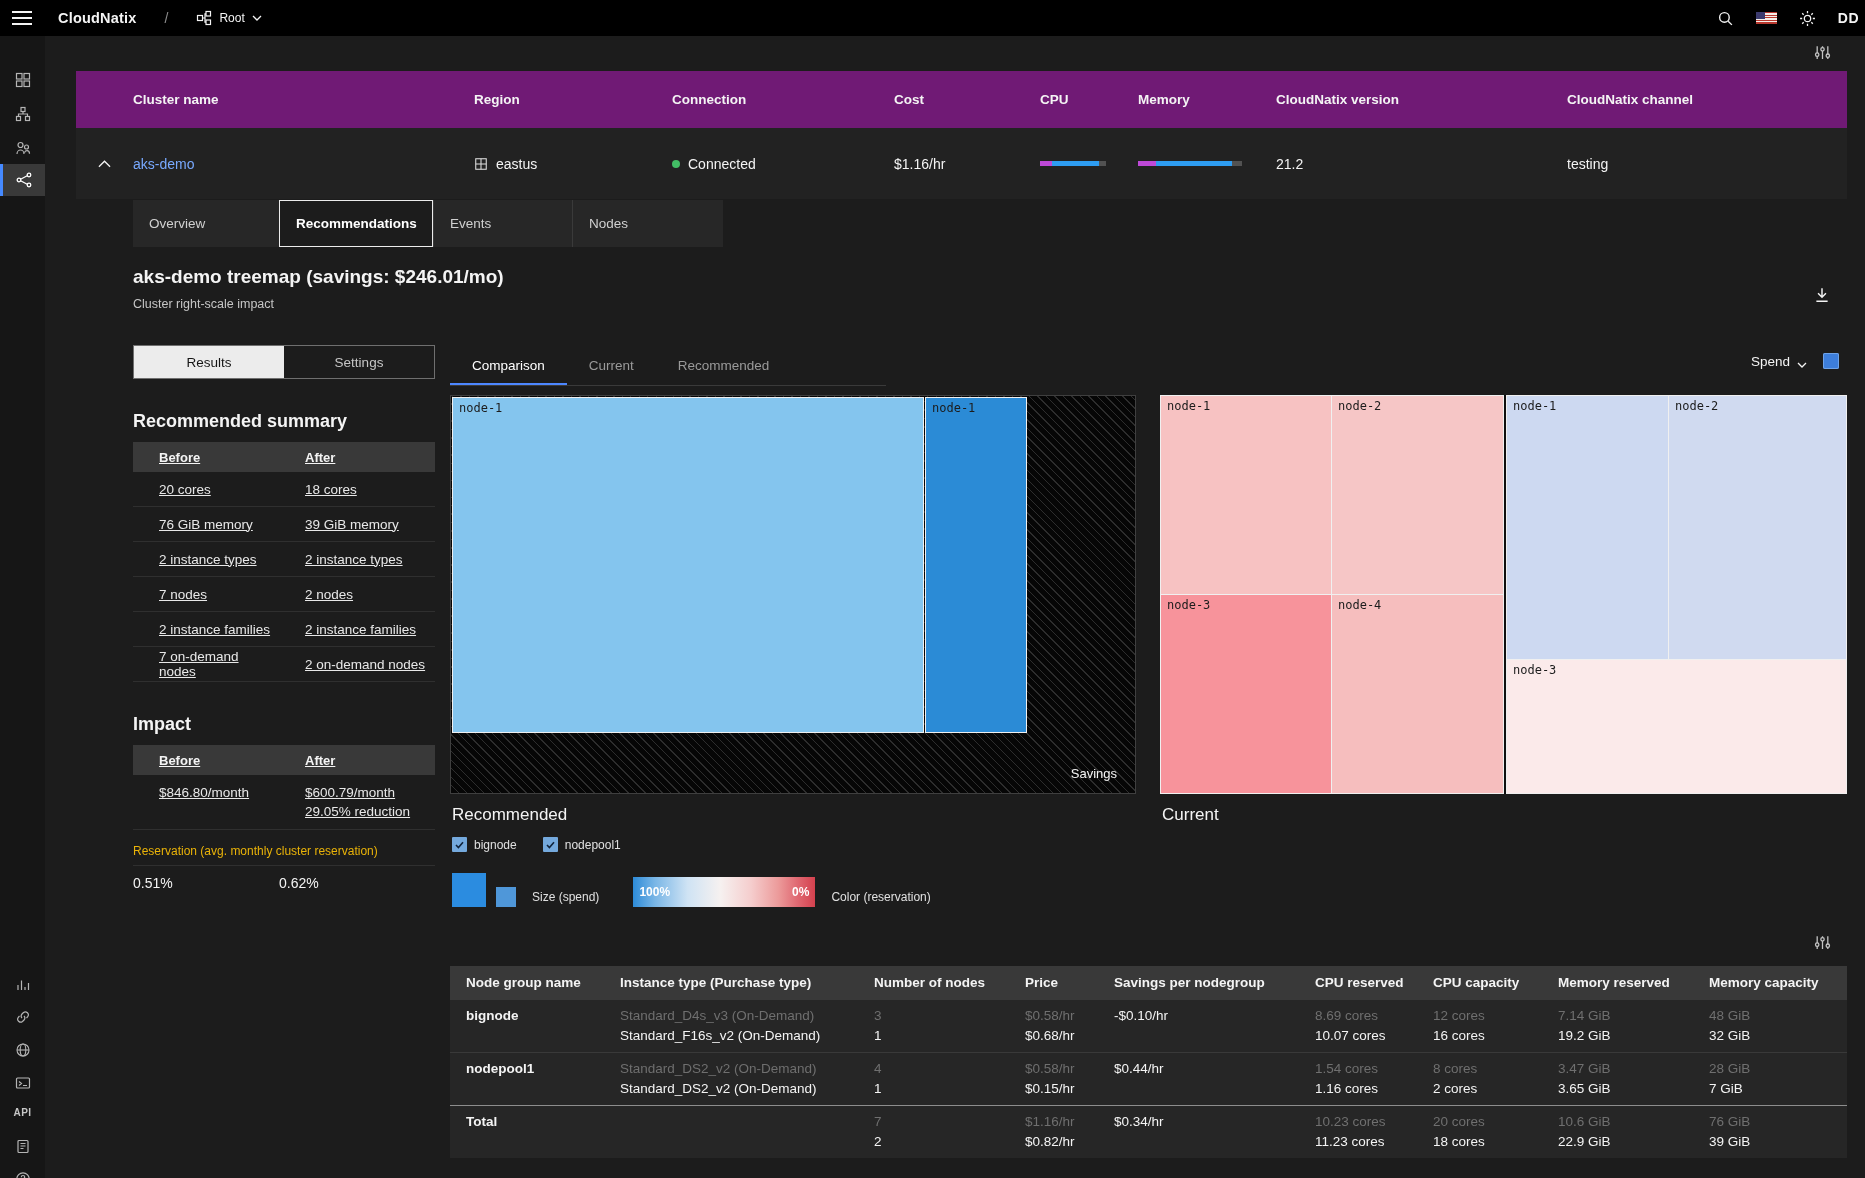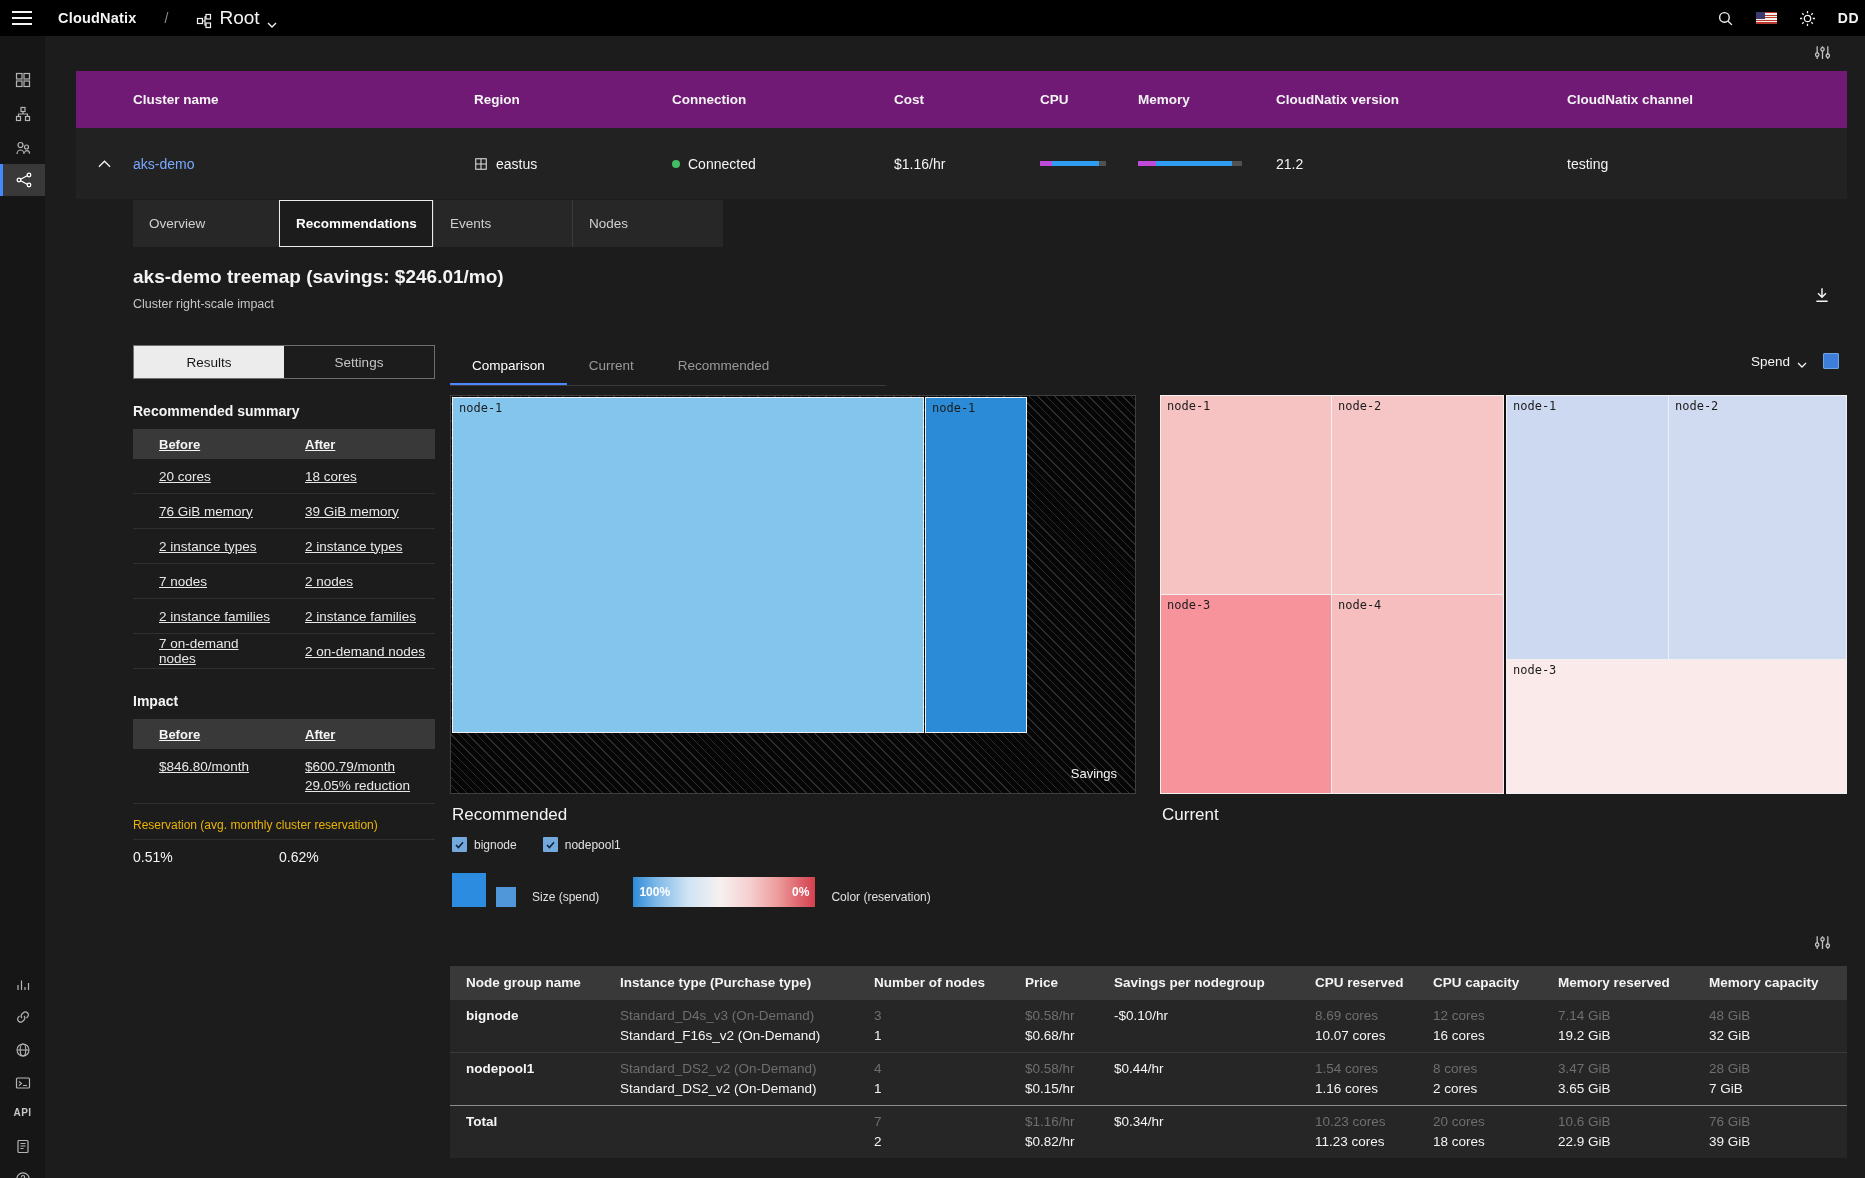--- a/index.html
+++ b/index.html
@@ -10,21 +10,21 @@
   svg { display:block; }
 
   
   .topbar { position:absolute; left:0; top:0; width:1865px; height:36px; background:#000;
             display:flex; align-items:center; justify-content:space-between; z-index:10; }
   .tb-left { display:flex; align-items:center; gap:26px; padding-left:12px; }
   .hamburger { width:20px; height:14px; display:flex; flex-direction:column; justify-content:space-between; cursor:pointer; }
   .hamburger i { display:block; height:2px; background:#f4f4f4; }
   .brand { font-weight:bold; font-size:14.5px; letter-spacing:.2px; }
   .crumb-sep { color:#8d8d8d; font-size:14px; padding:0 2px; }
-  .org-chip { display:flex; align-items:flex-end; gap:7px; font-size:19px; cursor:pointer; }
+  .org-chip { display:flex; align-items:center; gap:7px; font-size:12px; cursor:pointer; }
   .tb-right { display:flex; align-items:center; gap:22px; padding-right:6px; }
   .flag { width:21px; height:12px; position:relative; display:inline-block;
           background:repeating-linear-gradient(180deg,#b8392f 0 1.3px,#f5f0ea 1.3px 2.6px); }
   .flag .canton { position:absolute; left:0; top:0; width:9px; height:6.5px; background:#3c3b6e; }
   .avatar { font-weight:bold; font-size:14px; letter-spacing:.5px; }
 
   
   .sidebar { position:absolute; left:0; top:36px; width:45px; height:1142px; background:#161616; z-index:9; }
   .side-item { position:absolute; left:0; width:45px; height:32px; display:flex; align-items:center; justify-content:center; cursor:pointer; }
   .side-item.active { background:#393939; border-left:3px solid #4589ff; }
@@ -54,21 +54,21 @@
   .dtab.selected { background:#1c1c1c; border:1.5px solid #ececec; color:#ffffff; font-weight:bold; }
 
   .page-title { font-size:19px; font-weight:600; }
   .page-subtitle { font-size:12.5px; color:#c6c6c6; }
 
   
   .lpanel { width:302px; }
   .switcher { display:flex; height:34px; border:1px solid #6f6f6f; }
   .sw-seg { flex:1; display:flex; align-items:center; justify-content:center; font-size:13.5px; cursor:pointer; color:#c6c6c6; }
   .sw-seg.selected { background:#ececec; color:#161616; }
-  .panel-h { font-size:14px; font-weight:bold; margin:24px 0 10px; }
+  .panel-h { font-size:18px; font-weight:bold; margin:32px 0 10px; }
   .kv-head, .kv-row { display:grid; grid-template-columns:146px 156px; }
   .kv-head { background:#393939; height:30px; align-items:center; font-size:13px; font-weight:bold; }
   .kv-row { min-height:35px; align-items:center; border-bottom:1px solid #2f2f2f; font-size:13.5px; color:#e8e8e8; }
   .kv-cell, .kv-hcell { padding-left:26px;text-decoration:underline; }
   .kv-row.tall { padding:8px 0; align-items:start; }
   .kv-sub { line-height:19px; }
   .res-label { font-size:12px; color:#eab308; padding:14px 0 7px; border-bottom:1px solid #2f2f2f; }
   .res-vals { display:grid; grid-template-columns:146px 156px; height:34px; align-items:center; font-size:14px; }
 
   

